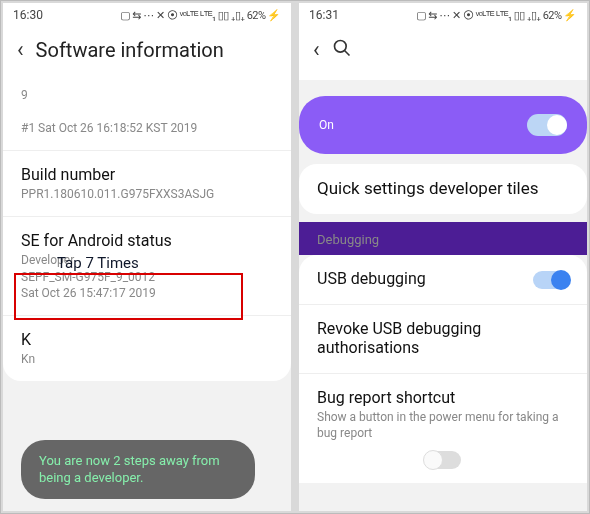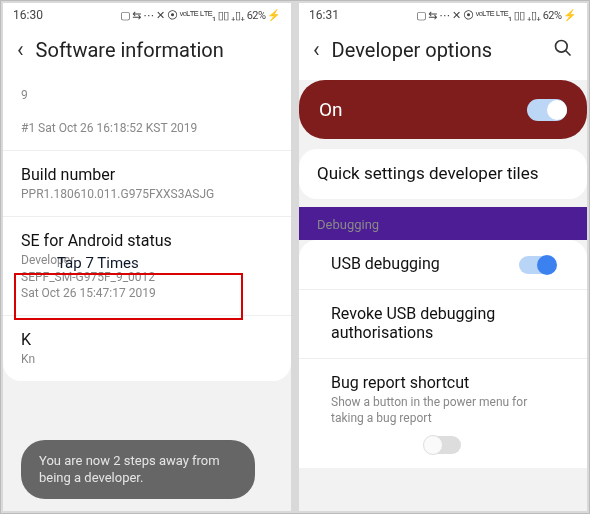--- a/index.html
+++ b/index.html
@@ -71,37 +71,37 @@
     position: absolute;
     border: 2px solid #d80000;
     pointer-events: none;
   }
   .toast {
     position: absolute;
     left: 18px;
     right: 36px;
     bottom: 12px;
     background: #666;
-    color: #e5e5e5;
+    color: #86efac;
     border-radius: 24px;
     padding: 12px 18px;
     font-size: 13px;
     line-height: 1.35;
   }
   
   .pill {
-    background: #7f1d1d;
+    background: #8b5cf6;
     border-radius: 26px;
-    margin: 0 0 10px;
+    margin: 16px 0 10px;
     padding: 18px 20px;
     display: flex;
     align-items: center;
     justify-content: space-between;
     color: #fff;
-    font-size: 19px;
+    font-size: 12px;
   }
   .toggle {
     width: 40px; height: 22px; border-radius: 11px; background: #bcd6f5; position: relative;
   }
   .toggle.on .knob { left: 20px; background: #fff; }
   .knob {
     position: absolute; top: 1px; left: 1px; width: 20px; height: 20px; border-radius: 50%; background: #fff; transition: left .1s;
   }
   .pill .toggle { background: #bcd6f5; }
   .blue-toggle {
@@ -111,21 +111,21 @@
     position: absolute; top: -1px; right: -2px; width: 20px; height: 20px; border-radius: 50%; background: #3b82f0;
   }
   .grey-toggle {
     width: 36px; height: 18px; border-radius: 9px; background: #ddd; position: relative; display: inline-block;
   }
   .grey-toggle .knob2 {
     position: absolute; top: -1px; left: -2px; width: 20px; height: 20px; border-radius: 50%; background: #fafafa; border:1px solid #ddd;
   }
   .row-flex {
     display: flex; align-items: center; justify-content: space-between; gap: 10px;
-    padding: 14px 32px;
+    padding: 14px 18px;
     border-bottom: 1px solid #eee;
   }
   .row-flex:last-child { border-bottom:none;flex-direction:column; }
   .row-flex .txt { flex:1; }
   .section-label {
     font-size: 13px; color: #888; padding: 10px 18px 8px; background:#4c1d95;
   }
   .left-card-top { border-top-left-radius:0; border-top-right-radius:0; }
   .card2 { background:#fff; border-radius:18px; margin-bottom:8px; }
 </style>
@@ -174,21 +174,20 @@
     </div>
   </div>
 
   <div class="phone">
     <div class="statusbar">
       <span>16:31</span>
       <span class="status-icons">▢ ⇆ ⋯  ✕ ⦿ ᵛᵒᴸᵀᴱ ᴸᵀᴱ₁ ▯▯ ₊▯₊ 62% ⚡</span>
     </div>
     <div class="header">
       <span class="back">‹</span>
-      <span class="title">Developer options</span>
       <span class="search">
         <svg width="20" height="20" viewBox="0 0 24 24" fill="none" stroke="#333" stroke-width="2">
             <circle cx="10" cy="10" r="7"></circle>
             <line x1="21" y1="21" x2="15" y2="15"></line>
           </svg>
       </span>
     </div>
     <div class="content">
       <div class="pill">
         <span>On</span>

